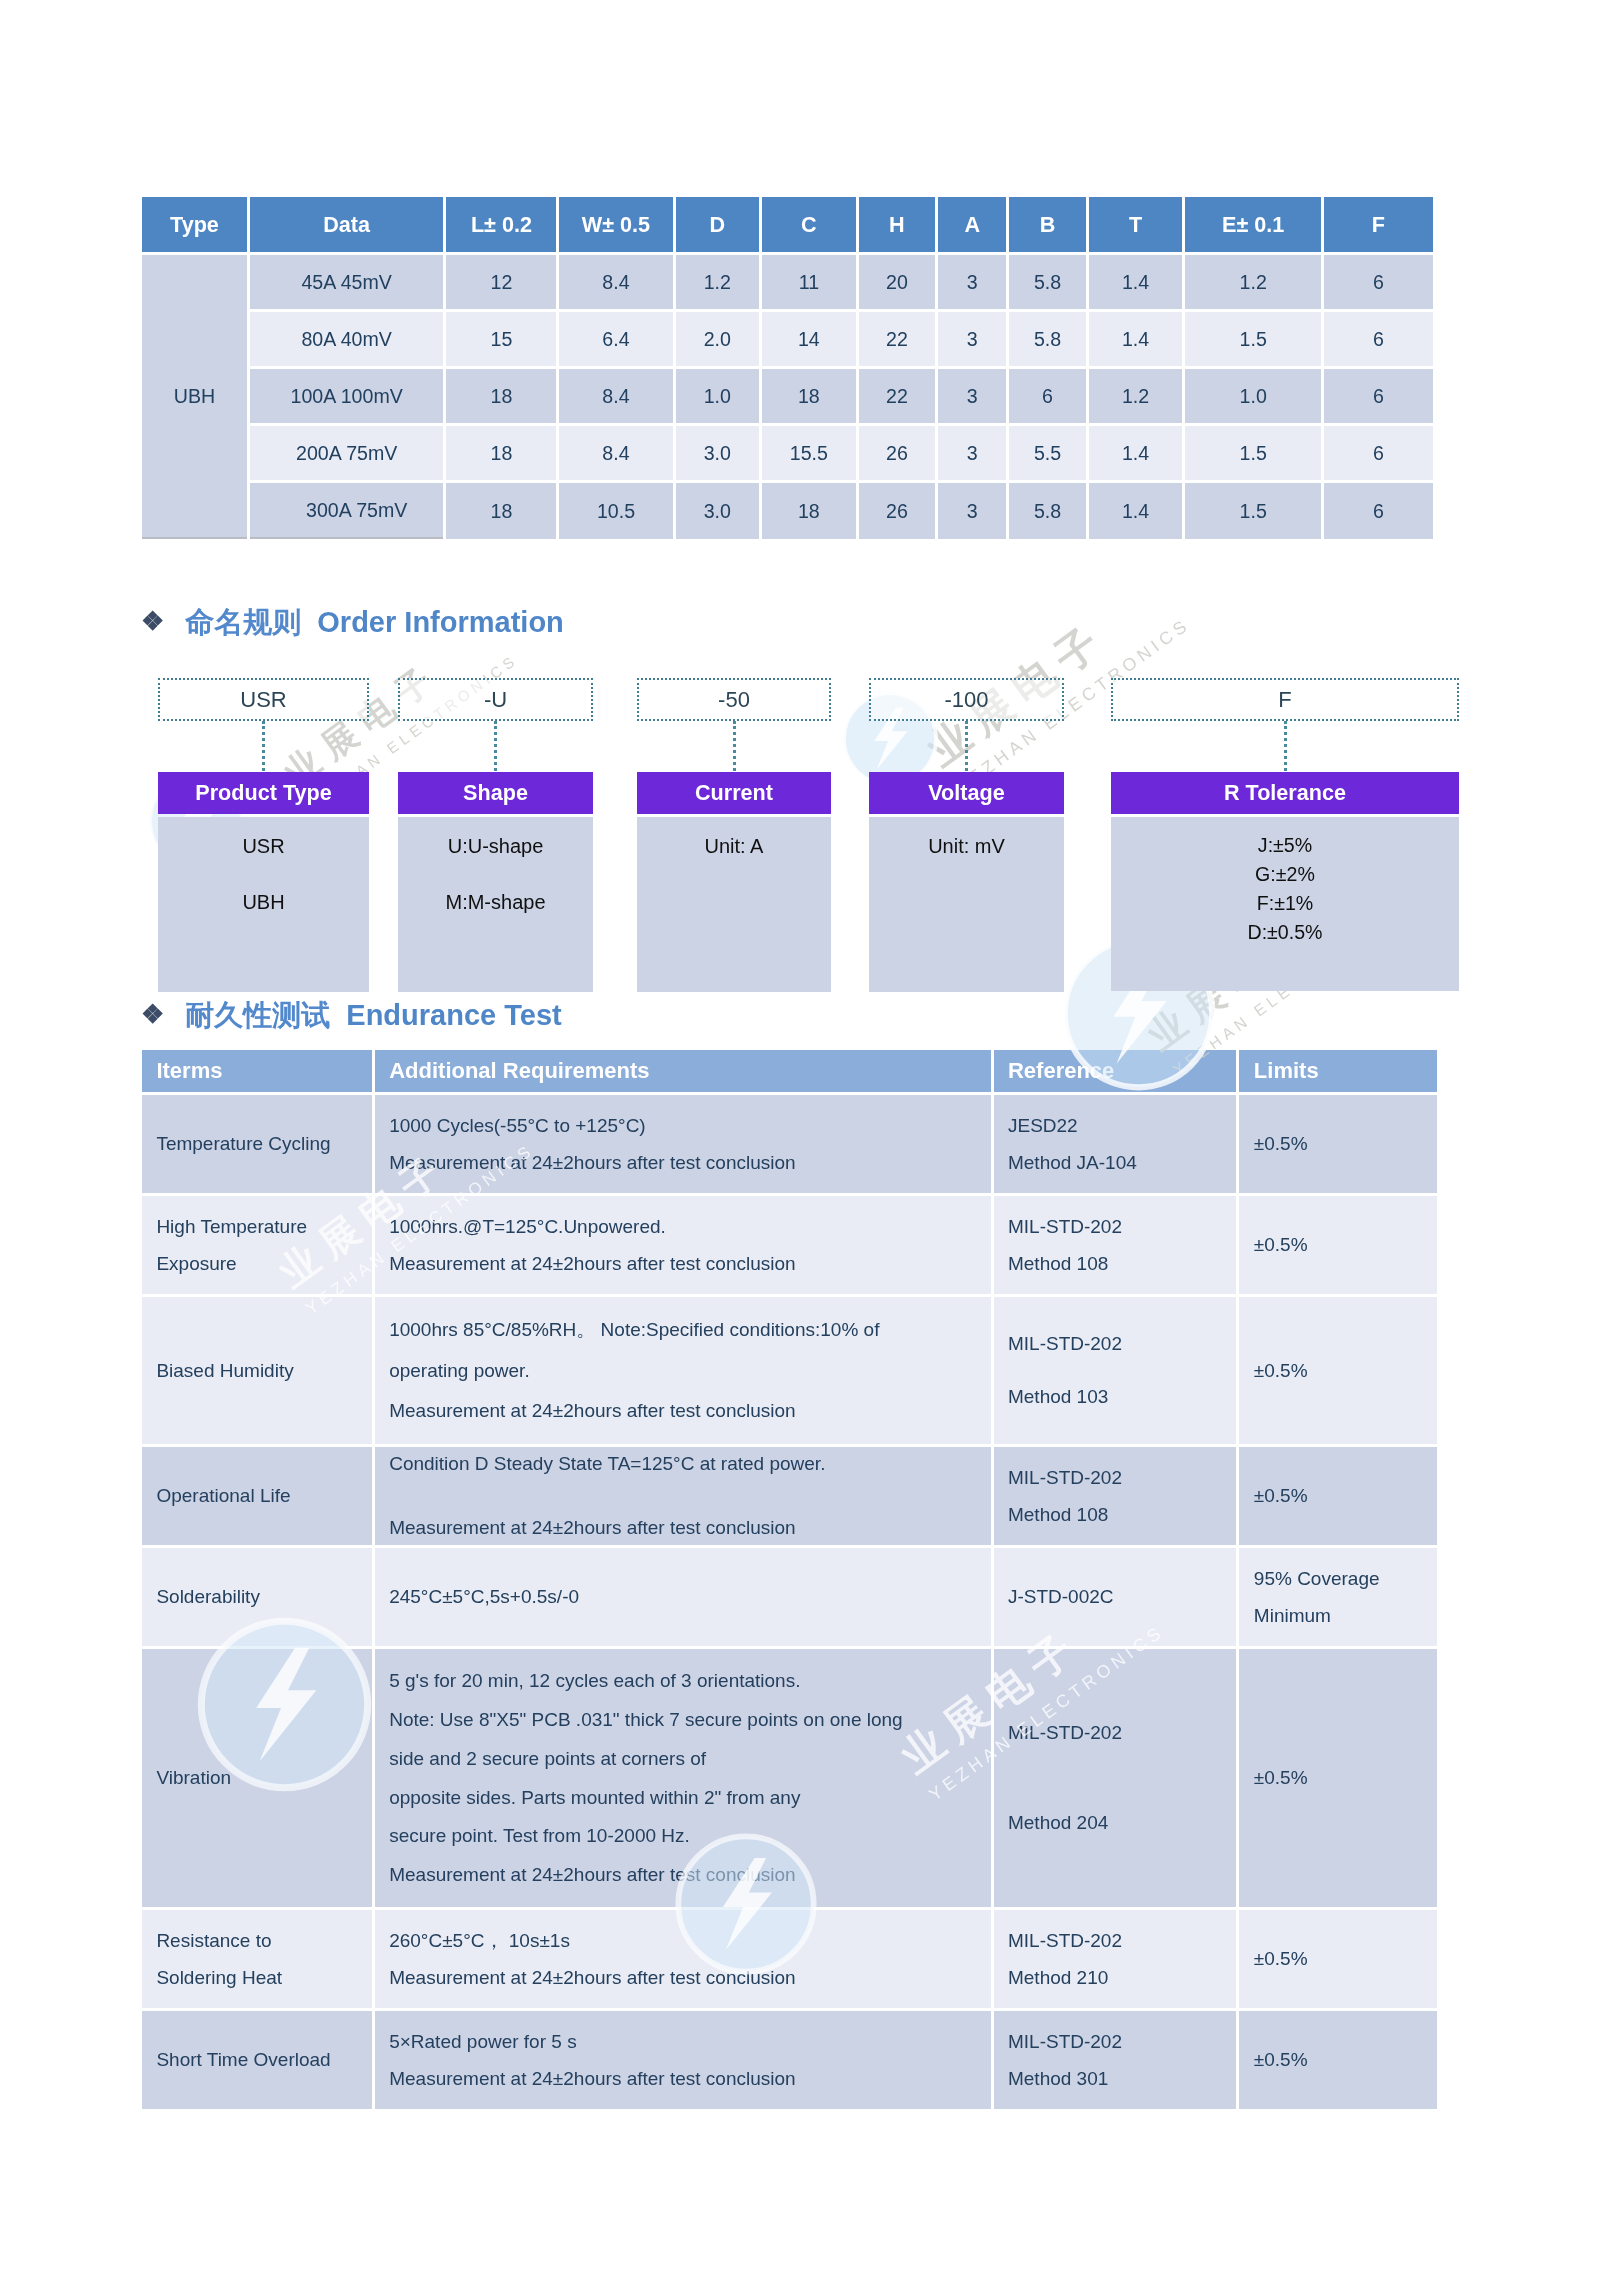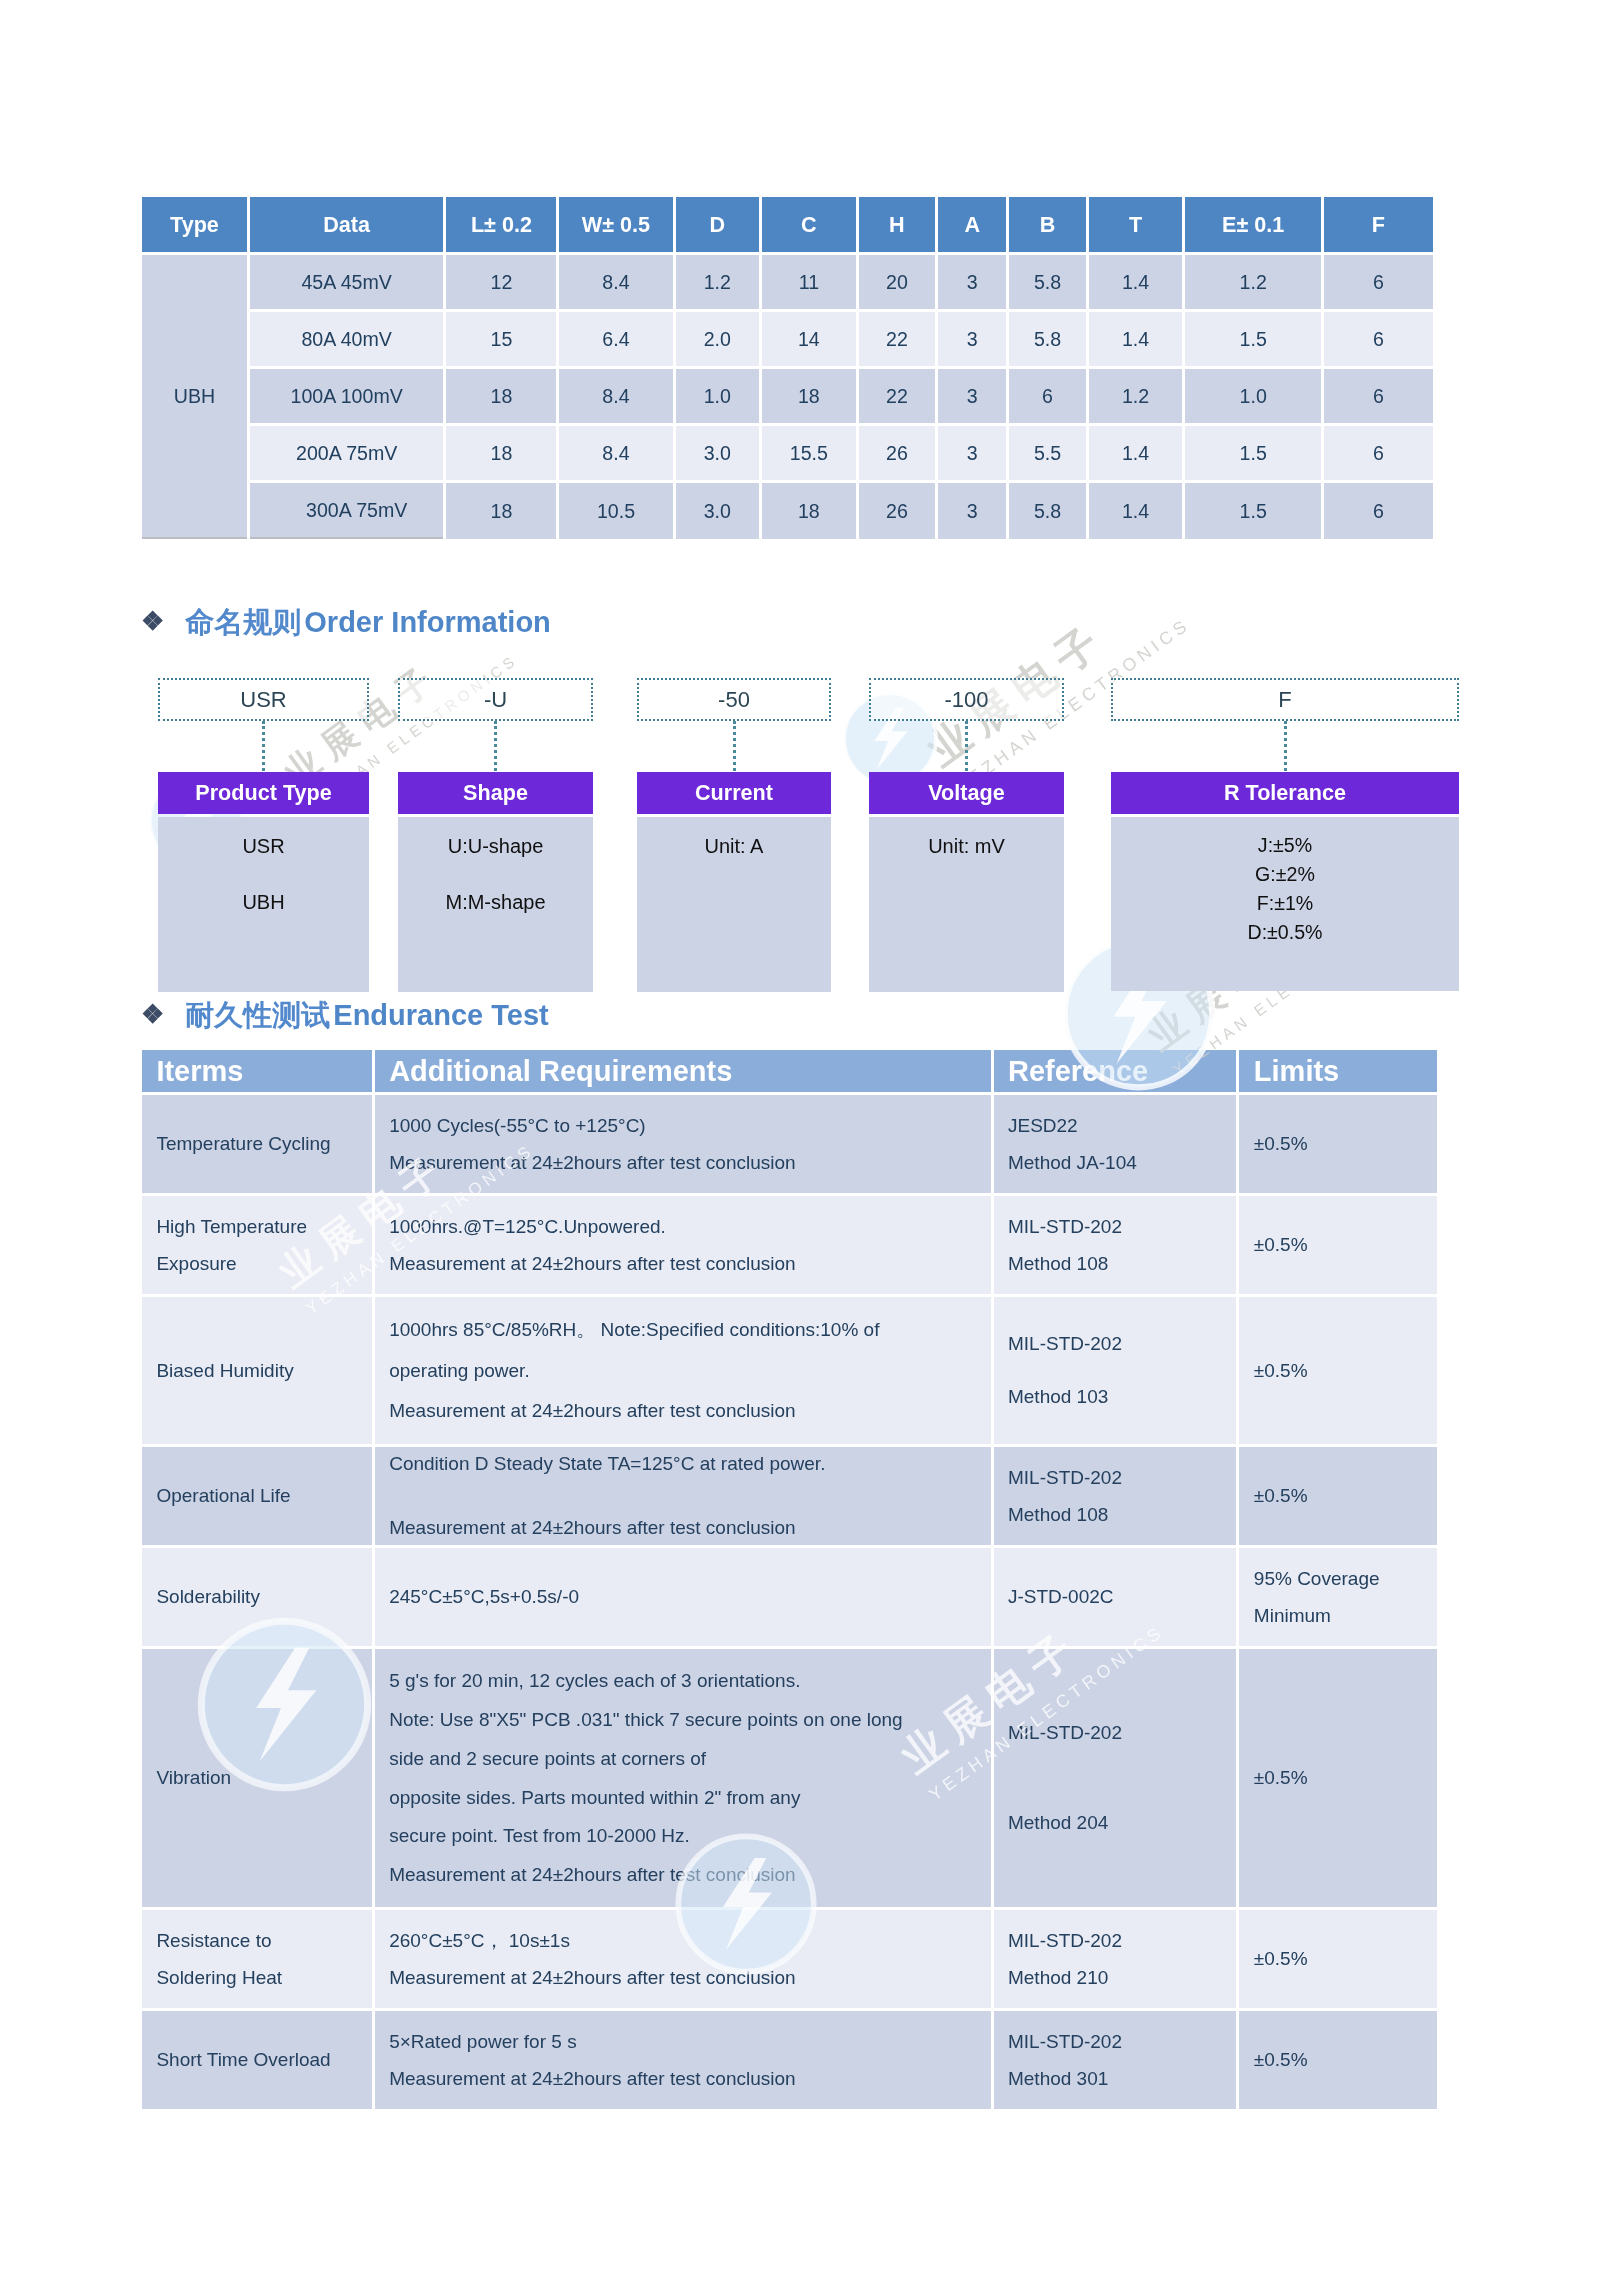--- a/index.html
+++ b/index.html
@@ -14,37 +14,37 @@
   .dimtable td{font-size:19.6px;color:#22405f;text-align:center;height:54px;padding:0;}
   .dimtable tr.dark td{background:#ccd3e5;}
   .dimtable tr.light td{background:#e9ecf4;}
   .dimtable td.typecell{background:#d2d8e7;border-bottom:2.6px solid #b9bcc2;color:#22405f;}
   .dimtable tr.last td.datacell{border-bottom:2.6px solid #b9bcc2;padding-left:20px;}
 
   
   .sec-head{position:absolute;left:141px;font-weight:bold;white-space:nowrap;z-index:3;}
   .sec-head .bullet{color:#3c4c66;font-size:26px;margin-right:21px;vertical-align:2px;}
   .sec-head .zh{color:#5288cc;font-size:29px;}
-  .sec-head .en{color:#4e86c8;font-size:29px;margin-left:3px;}
+  .sec-head .en{color:#4e86c8;font-size:29px;margin-left:16px;}
 
   
   .ogroup{position:absolute;top:678px;z-index:3;}
   .codebox{height:39px;border:2px dotted #417d92;display:flex;align-items:center;
            justify-content:center;font-size:22px;color:#2c4656;background:rgba(255,255,255,0.55);}
   .connector{height:50px;width:0;border-left:3.3px dotted #4b8a9b;margin:0 auto;}
   .ohead{height:42px;background:#6d28d9;color:#ffffff;font-weight:bold;font-size:21.6px;
          display:flex;align-items:center;justify-content:center;margin-top:1.3px;}
   .obody{height:157px;background:#ccd3e5;font-size:20px;color:#101010;display:flex;
          flex-direction:column;align-items:center;padding-top:18.3px;gap:33px;margin-top:2.6px;}
   .obody.tight{padding-top:17px;gap:6px;font-size:19.6px;}
 
   
   .endtable{position:absolute;left:139px;top:1047px;width:1301px;
             border-collapse:separate;border-spacing:3.9px 3.9px;table-layout:fixed;z-index:1;}
-  .endtable th{background:#8badda;color:#ffffff;font-size:29px;font-weight:bold;
+  .endtable th{background:#8badda;color:#ffffff;font-size:22px;font-weight:bold;
                text-align:left;padding:0 0 0 14.4px;height:42px;}
   .endtable td{padding:0 5.2px 0 14.4px;vertical-align:middle;font-size:19px;color:#24405e;}
   .endtable tr.dark td{background:#ccd3e5;}
   .endtable tr.light td{background:#e9ecf4;}
   .cellcol{display:flex;flex-direction:column;justify-content:space-evenly;}
   .cellcol .ln{line-height:1.25;}
 
   
   .wm{position:absolute;pointer-events:none;z-index:2;}
   .wm-text{transform:rotate(-36deg);transform-origin:left top;text-align:left;}

